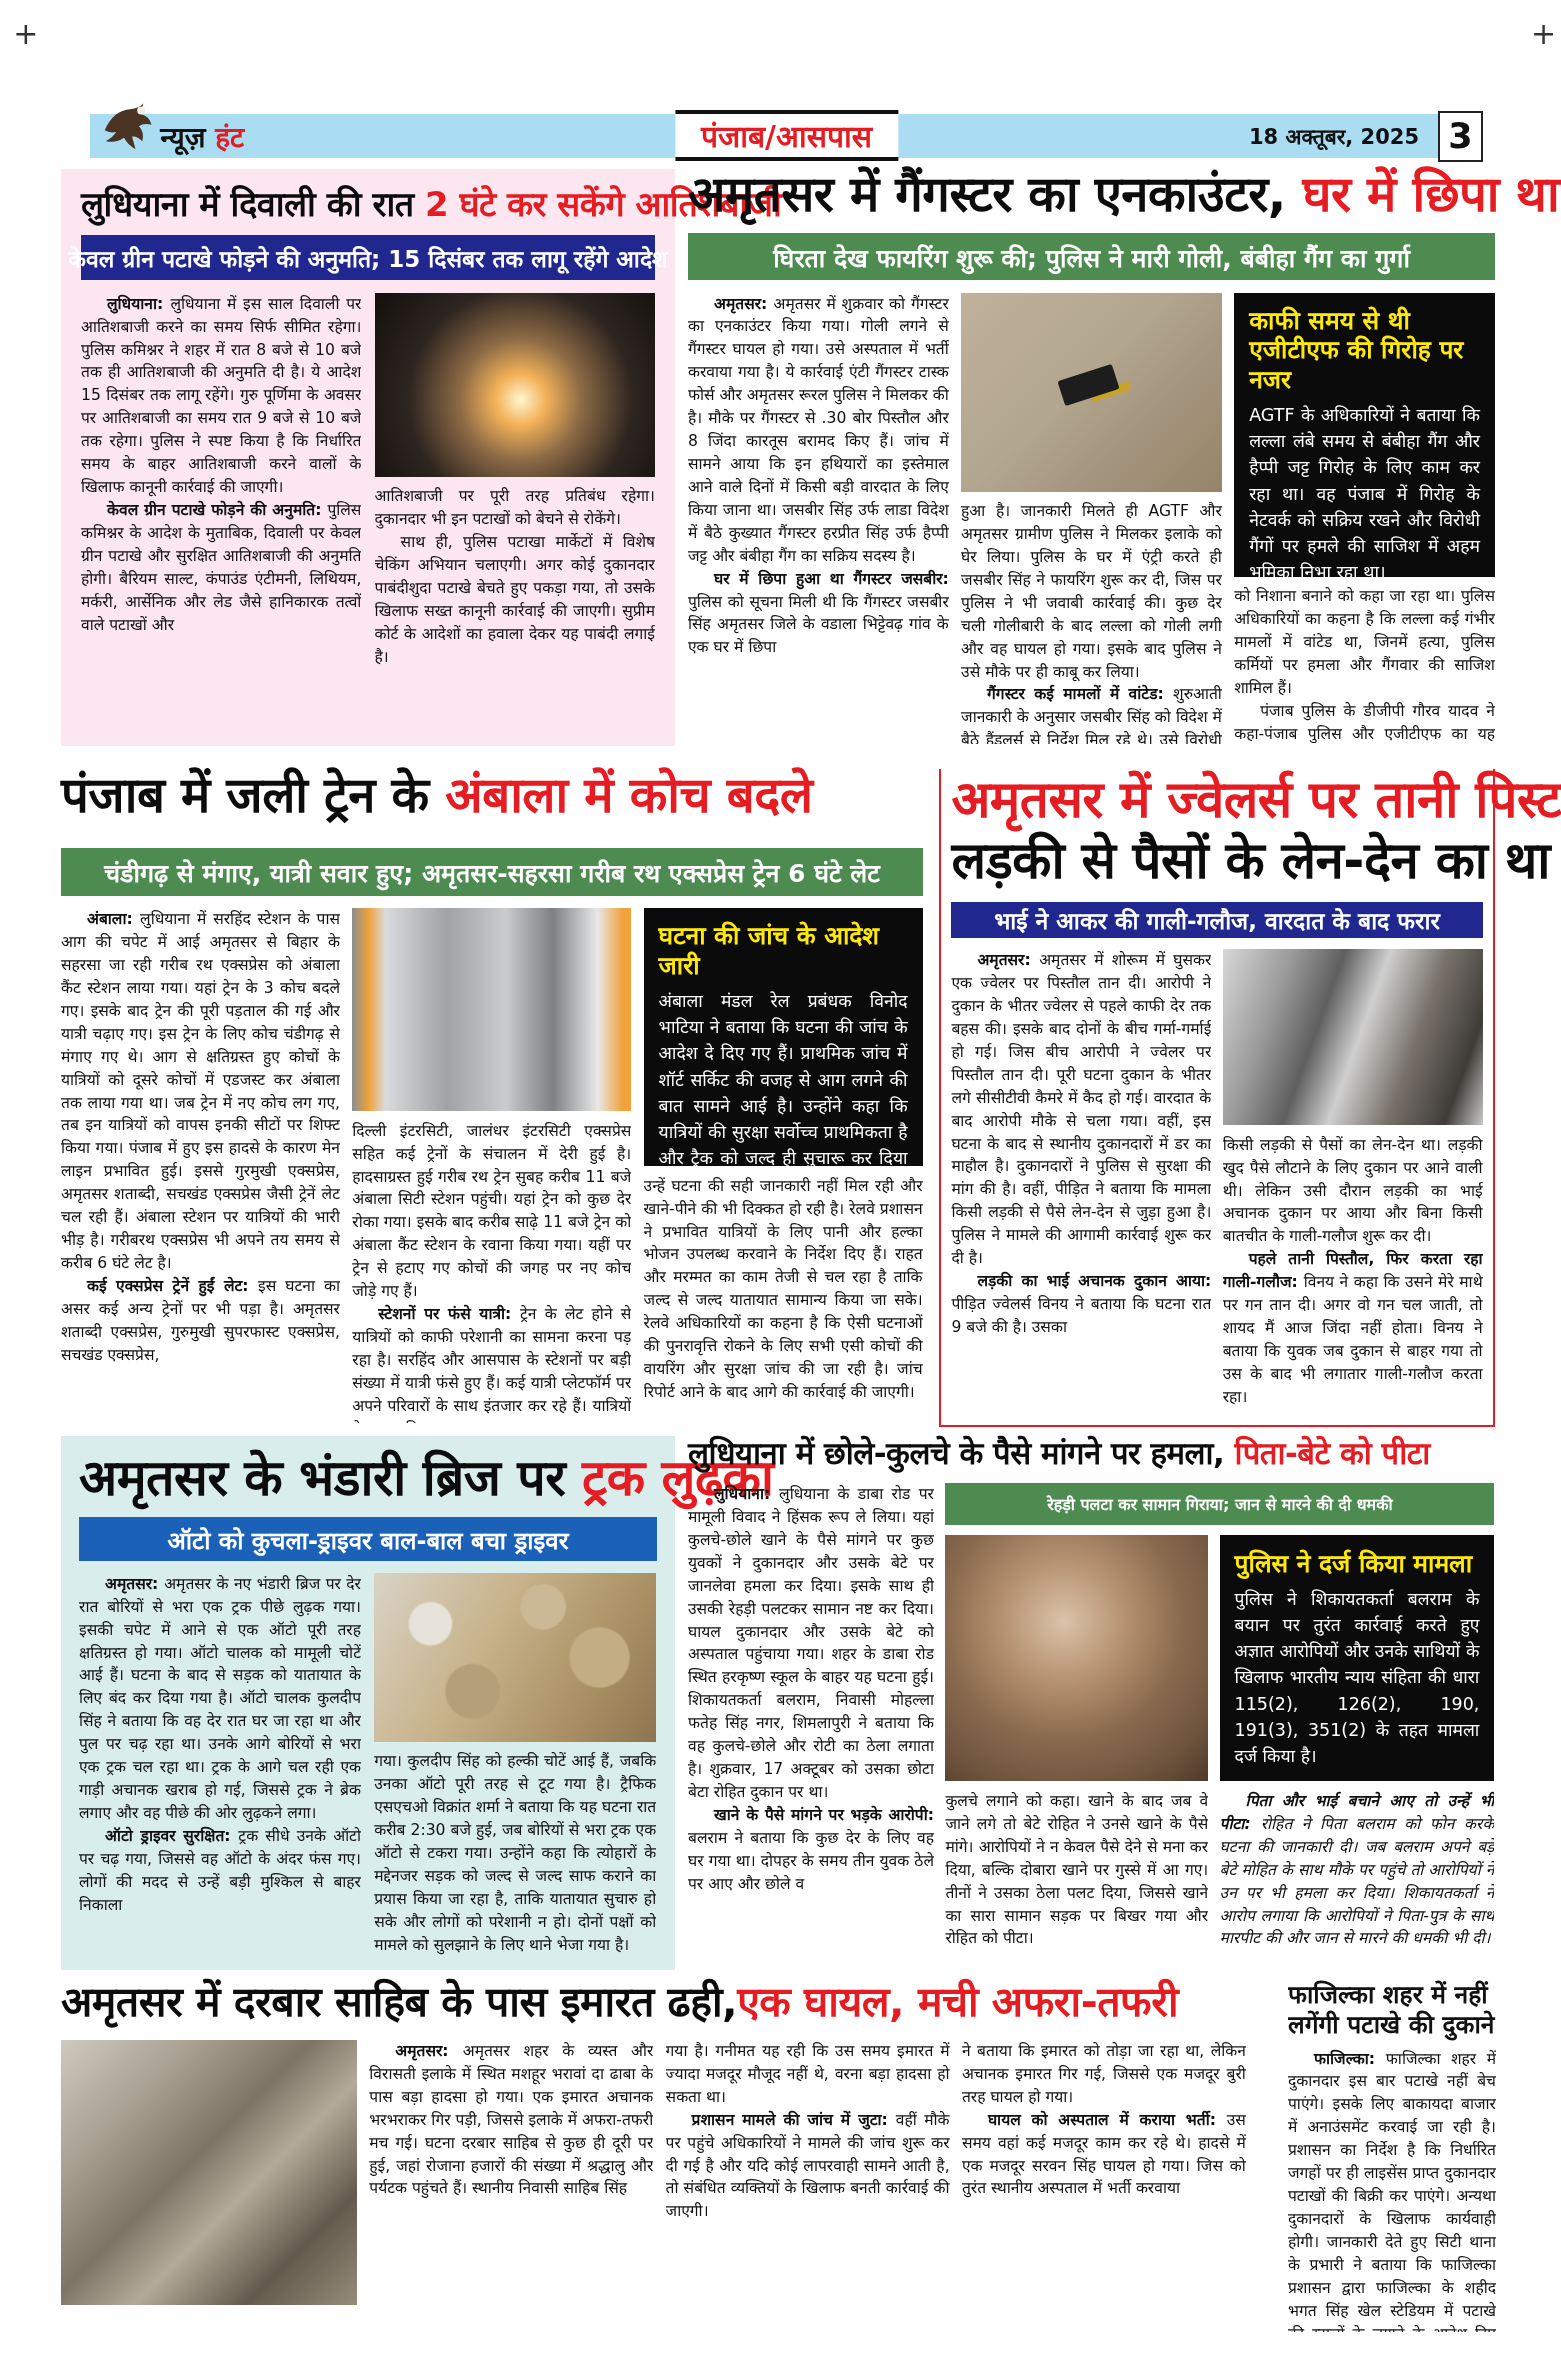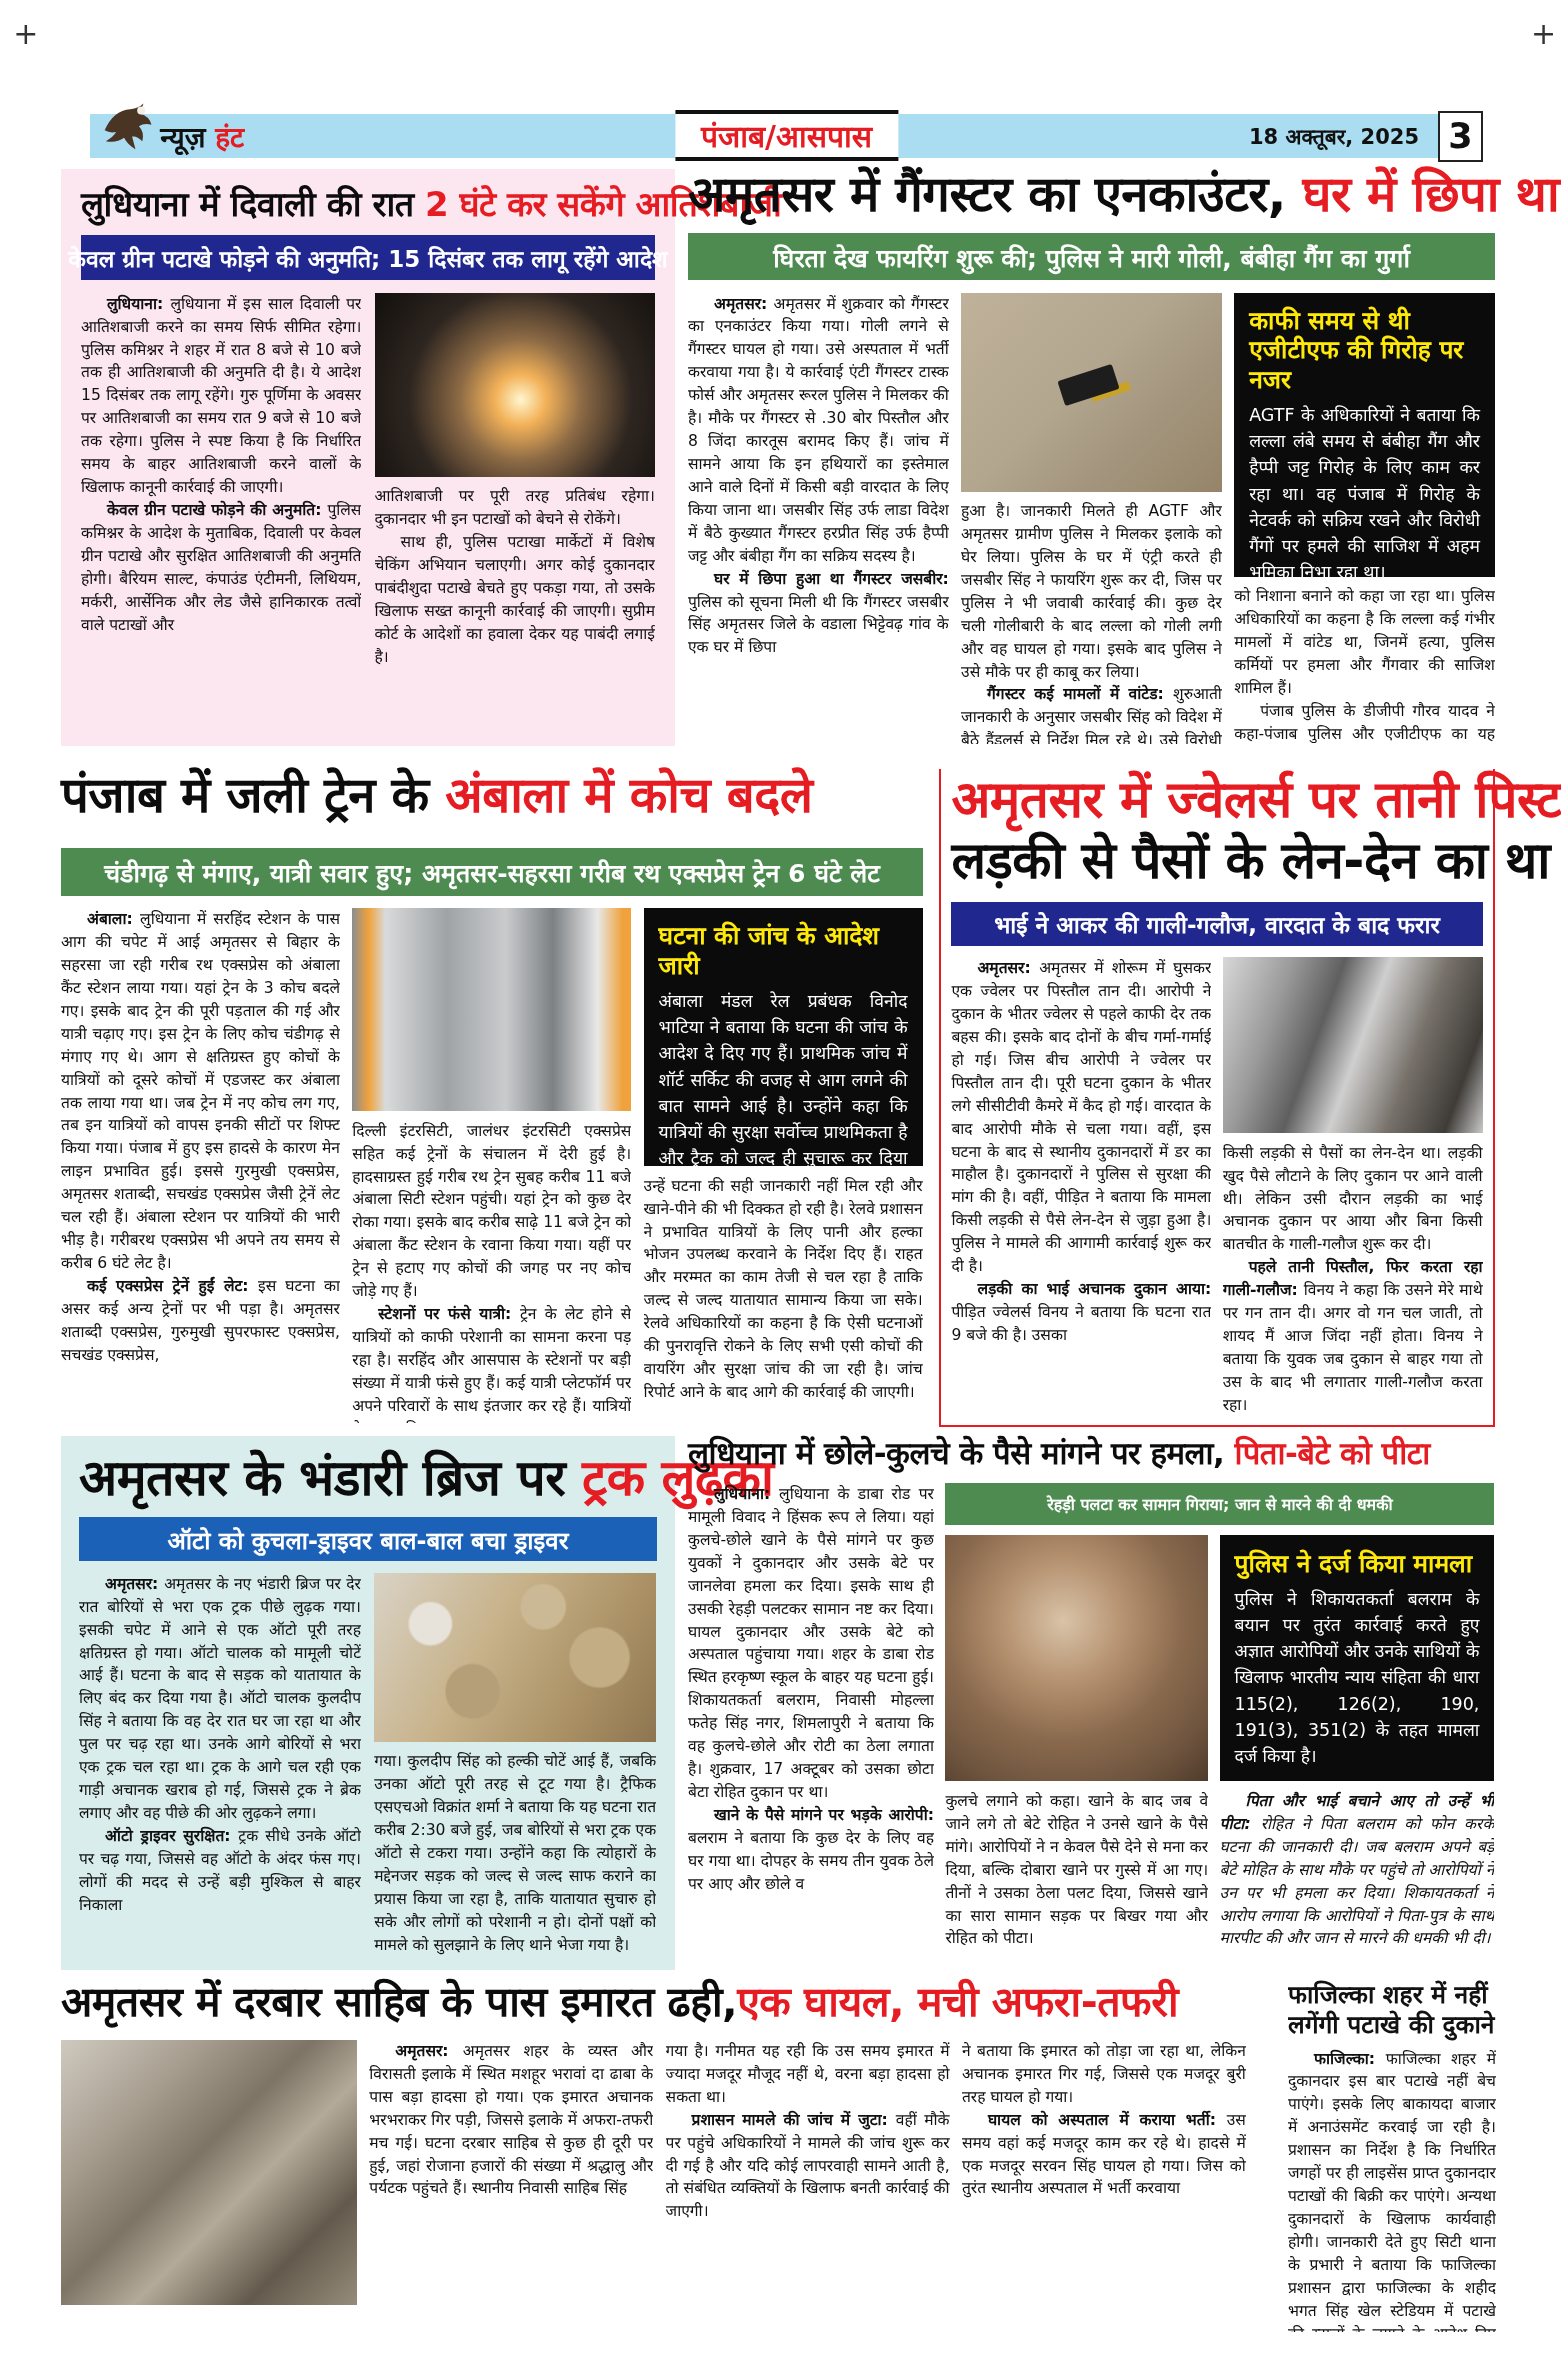--- a/index.html
+++ b/index.html
@@ -147,21 +147,21 @@
         </div>
         <div class="body-col" style="width:100%; height:248px; margin-top:8.5px;">
             <p class="cont">उन्हें घटना की सही जानकारी नहीं मिल रही और खाने-पीने की भी दिक्कत हो रही है। रेलवे प्रशासन ने प्रभावित यात्रियों के लिए पानी और हल्का भोजन उपलब्ध करवाने के निर्देश दिए हैं। राहत और मरम्मत का काम तेजी से चल रहा है ताकि जल्द से जल्द यातायात सामान्य किया जा सके। रेलवे अधिकारियों का कहना है कि ऐसी घटनाओं की पुनरावृत्ति रोकने के लिए सभी एसी कोचों की वायरिंग और सुरक्षा जांच की जा रही है। जांच रिपोर्ट आने के बाद आगे की कार्रवाई की जाएगी।</p>
           </div>
       </div>
     </div>
   </div>
 
   <div class="article" style="left:939px; top:769px; width:556px; height:658px; border-left:2.8px solid #e61c23; border-right:2.8px solid #e61c23; border-bottom:2.8px solid #e61c23; padding:0 10.4px 9.5px;">
     <div class="hl" style="font-size:51px; line-height:1.2;"><span class="red">अमृतसर में ज्वेलर्स पर तानी पिस्टल,</span><br><span>लड़की से पैसों के लेन-देन का था विवाद</span></div>
-    <div class="kicker navy" style="height:44px; margin-top:10.4px; font-size:23px;">भाई ने आकर की गाली-गलौज, वारदात के बाद फरार</div>
+    <div class="kicker navy" style="height:36px; margin-top:10.4px; font-size:23px;">भाई ने आकर की गाली-गलौज, वारदात के बाद फरार</div>
     <div class="cols" style="gap:11.4px; margin-top:11.4px;">
       <div class="body-col" style="width:260px; height:473px;">
           <p><b>अमृतसर: </b>अमृतसर में शोरूम में घुसकर एक ज्वेलर पर पिस्तौल तान दी। आरोपी ने दुकान के भीतर ज्वेलर से पहले काफी देर तक बहस की। इसके बाद दोनों के बीच गर्मा-गर्माई हो गई। जिस बीच आरोपी ने ज्वेलर पर पिस्तौल तान दी। पूरी घटना दुकान के भीतर लगे सीसीटीवी कैमरे में कैद हो गई। वारदात के बाद आरोपी मौके से चला गया। वहीं, इस घटना के बाद से स्थानीय दुकानदारों में डर का माहौल है। दुकानदारों ने पुलिस से सुरक्षा की मांग की है। वहीं, पीड़ित ने बताया कि मामला किसी लड़की से पैसे लेन-देन से जुड़ा हुआ है। पुलिस ने मामले की आगामी कार्रवाई शुरू कर दी है।</p>
           <p><b>लड़की का भाई अचानक दुकान आया: </b>पीड़ित ज्वेलर्स विनय ने बताया कि घटना रात 9 बजे की है। उसका</p>
         </div>
       <div style="width:260px;">
         <div class="photo ph-shop" style="height:176px;"></div>
         <div class="body-col" style="width:100%; height:289px; margin-top:8.5px;">
             <p class="cont">किसी लड़की से पैसों का लेन-देन था। लड़की खुद पैसे लौटाने के लिए दुकान पर आने वाली थी। लेकिन उसी दौरान लड़की का भाई अचानक दुकान पर आया और बिना किसी बातचीत के गाली-गलौज शुरू कर दी।</p>
             <p><b>पहले तानी पिस्तौल, फिर करता रहा गाली-गलौज: </b>विनय ने कहा कि उसने मेरे माथे पर गन तान दी। अगर वो गन चल जाती, तो शायद मैं आज जिंदा नहीं होता। विनय ने बताया कि युवक जब दुकान से बाहर गया तो उस के बाद भी लगातार गाली-गलौज करता रहा।</p>

